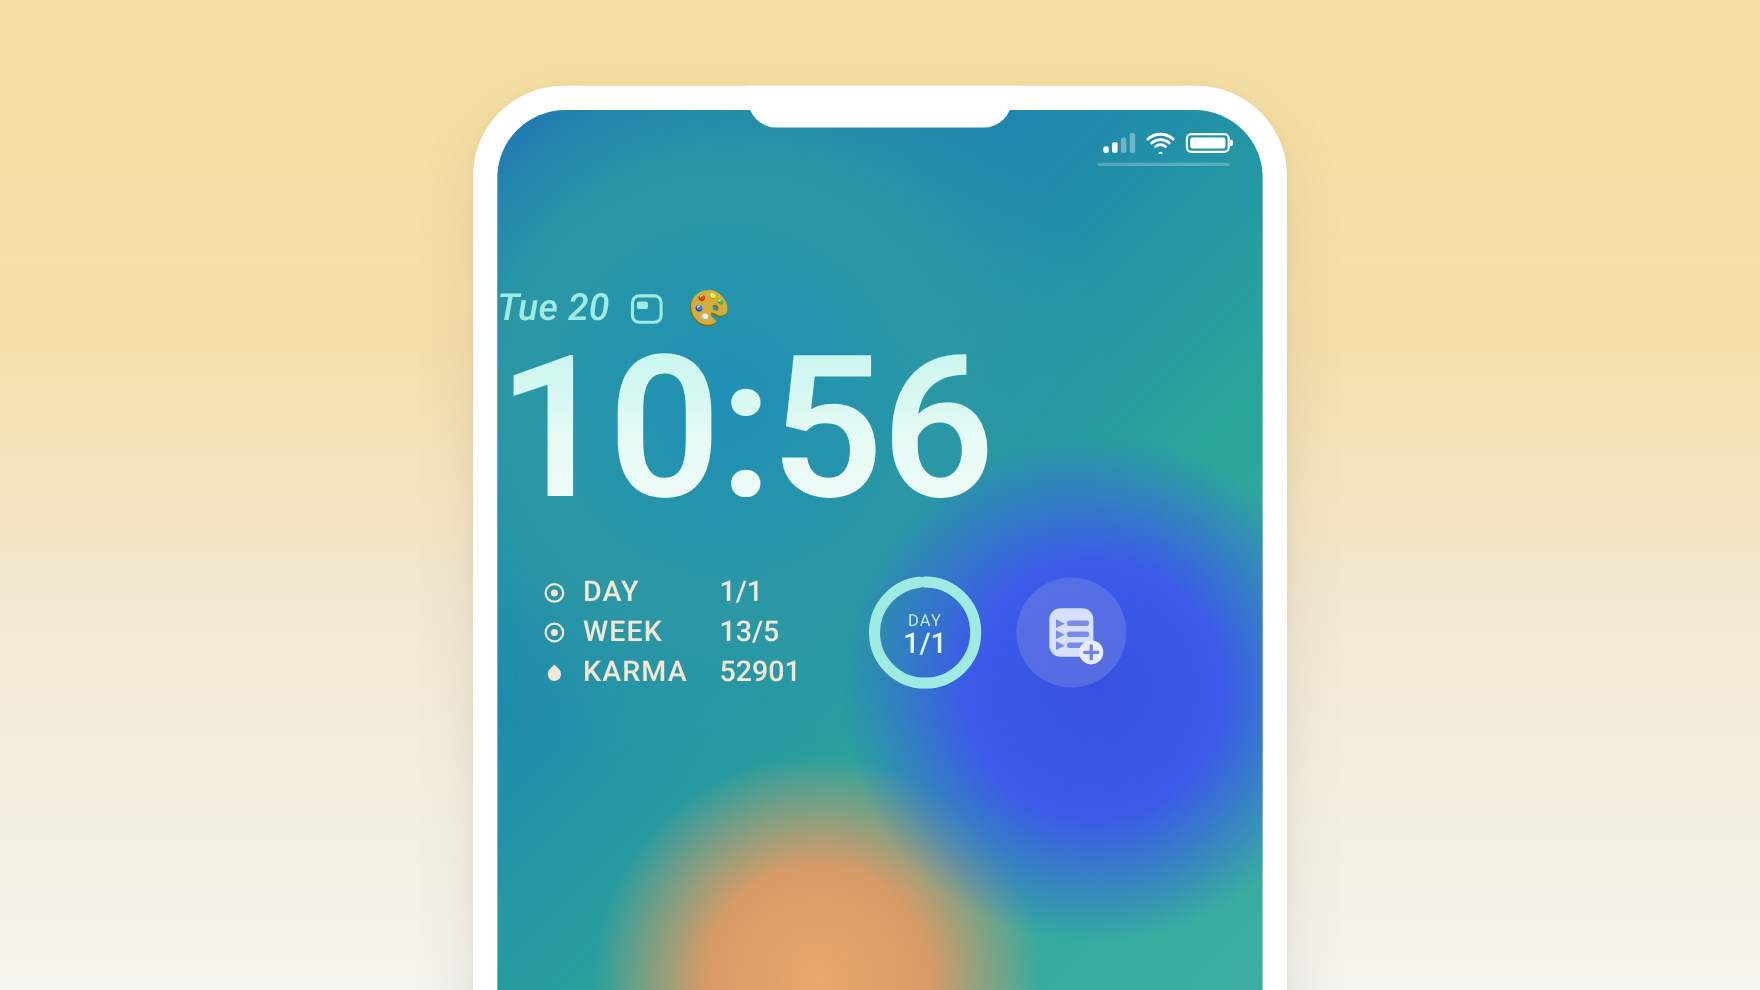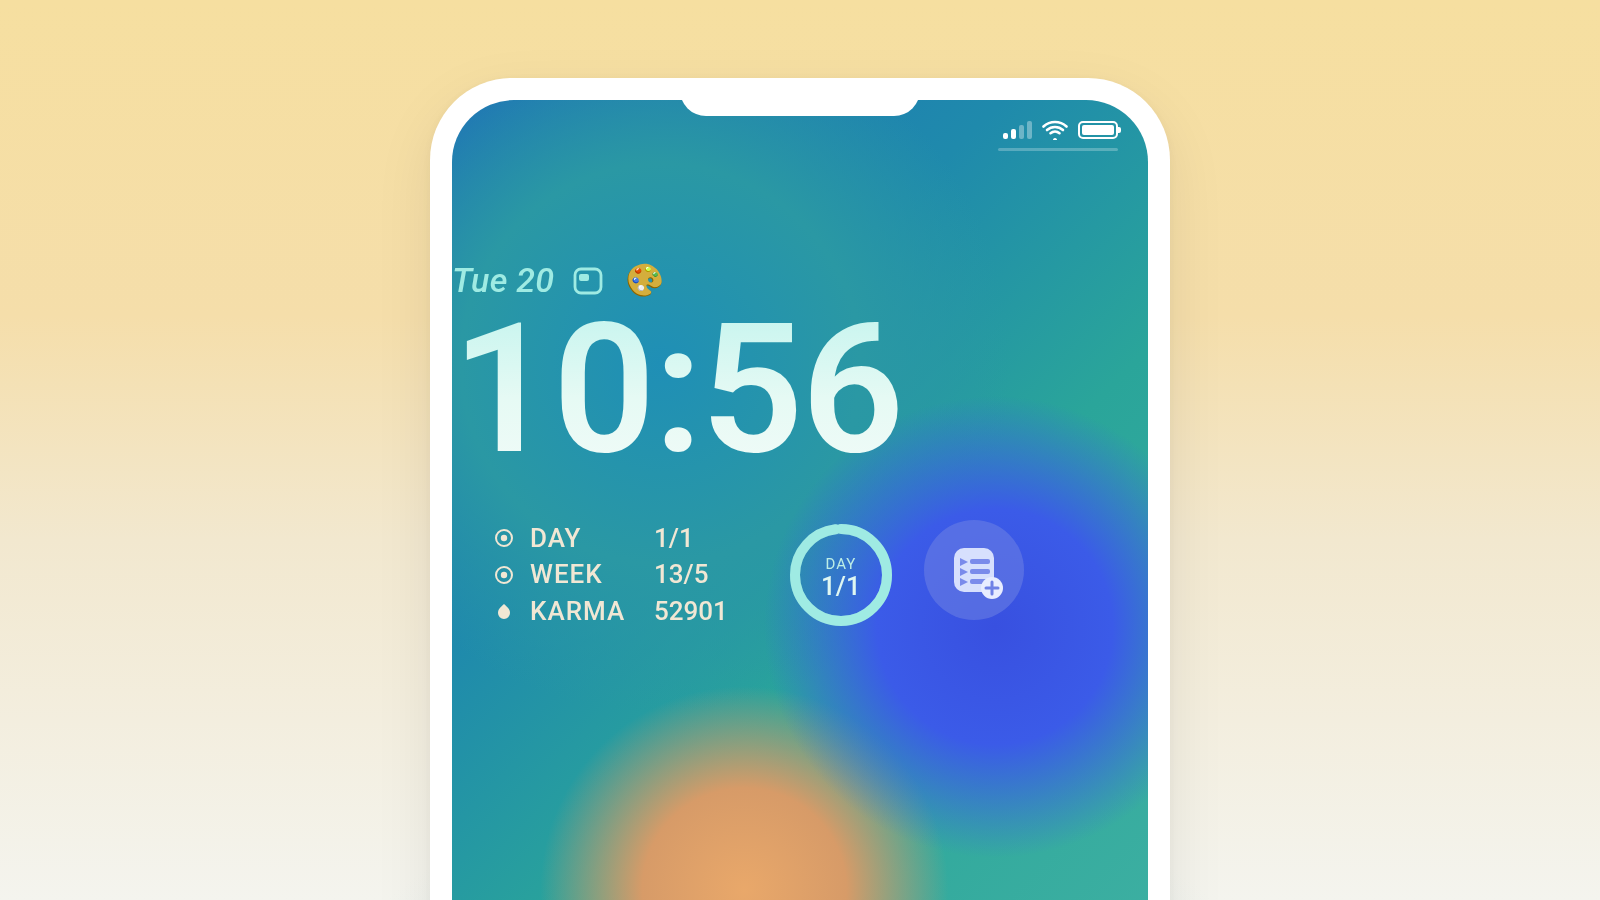--- a/index.html
+++ b/index.html
@@ -113,21 +113,21 @@
     background-clip: text;
     color: transparent;
   }
 
   
   .widgets {
     position: absolute;
     top: 420px;
     left: 40px; right: 40px;
     display: flex;
-    align-items: flex-start;
+    align-items: center;
     gap: 28px;
   }
   .stats {
     color: #f1e7d4;
     font-size: 26px;
     line-height: 1.4;
     font-weight: 500;
   }
   .stats .row { display:flex; align-items:center; gap: 14px; }
   .stats .icon { width: 24px; display:flex; justify-content:center; }

